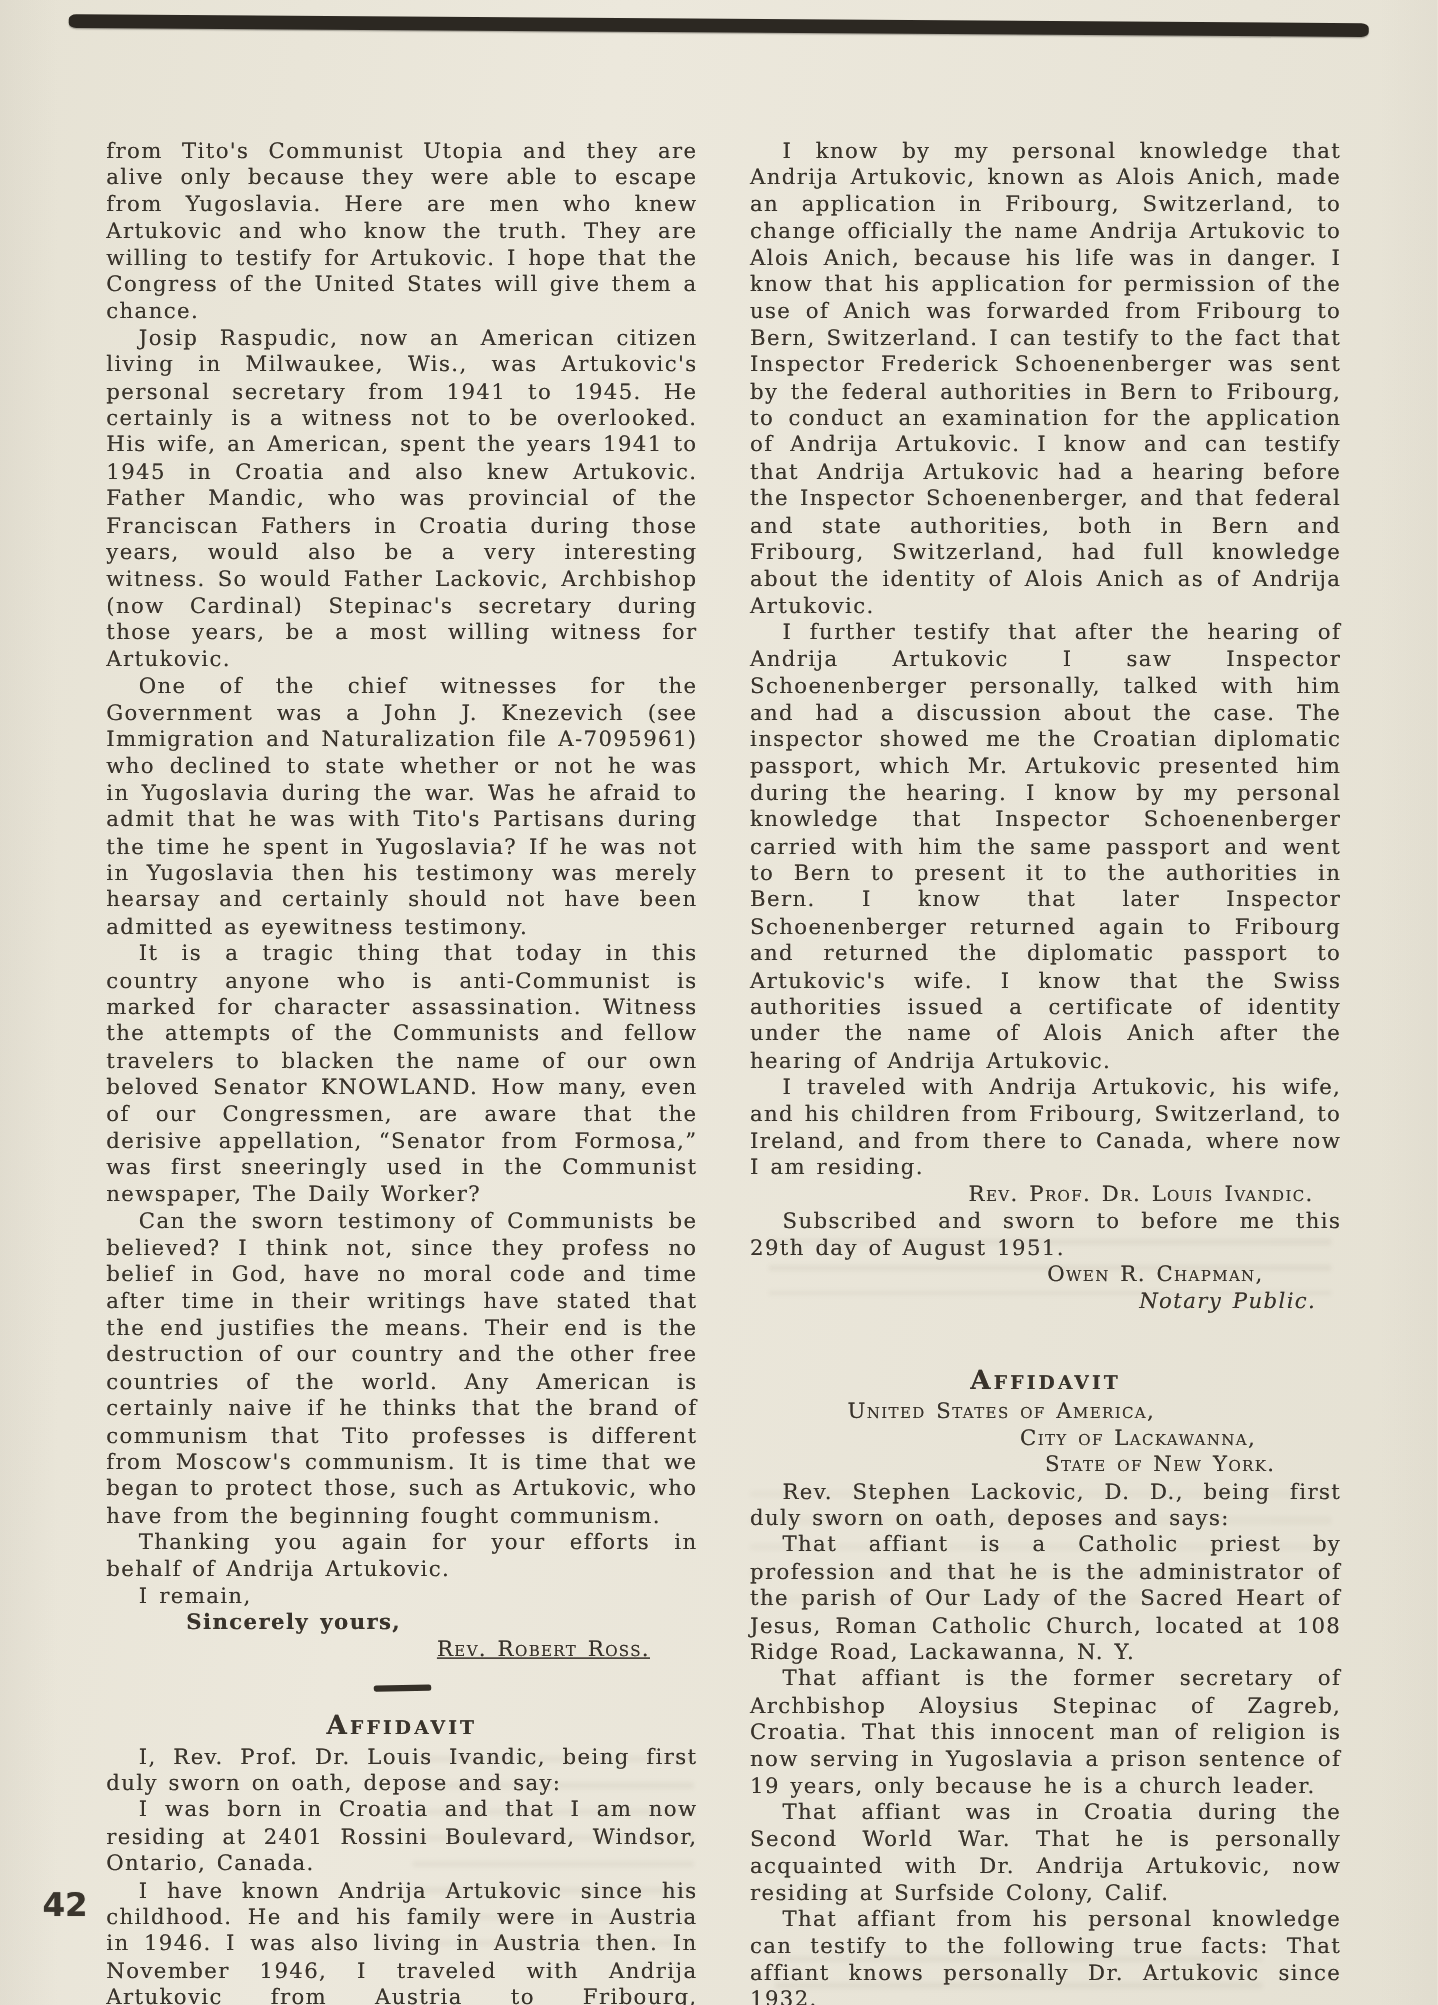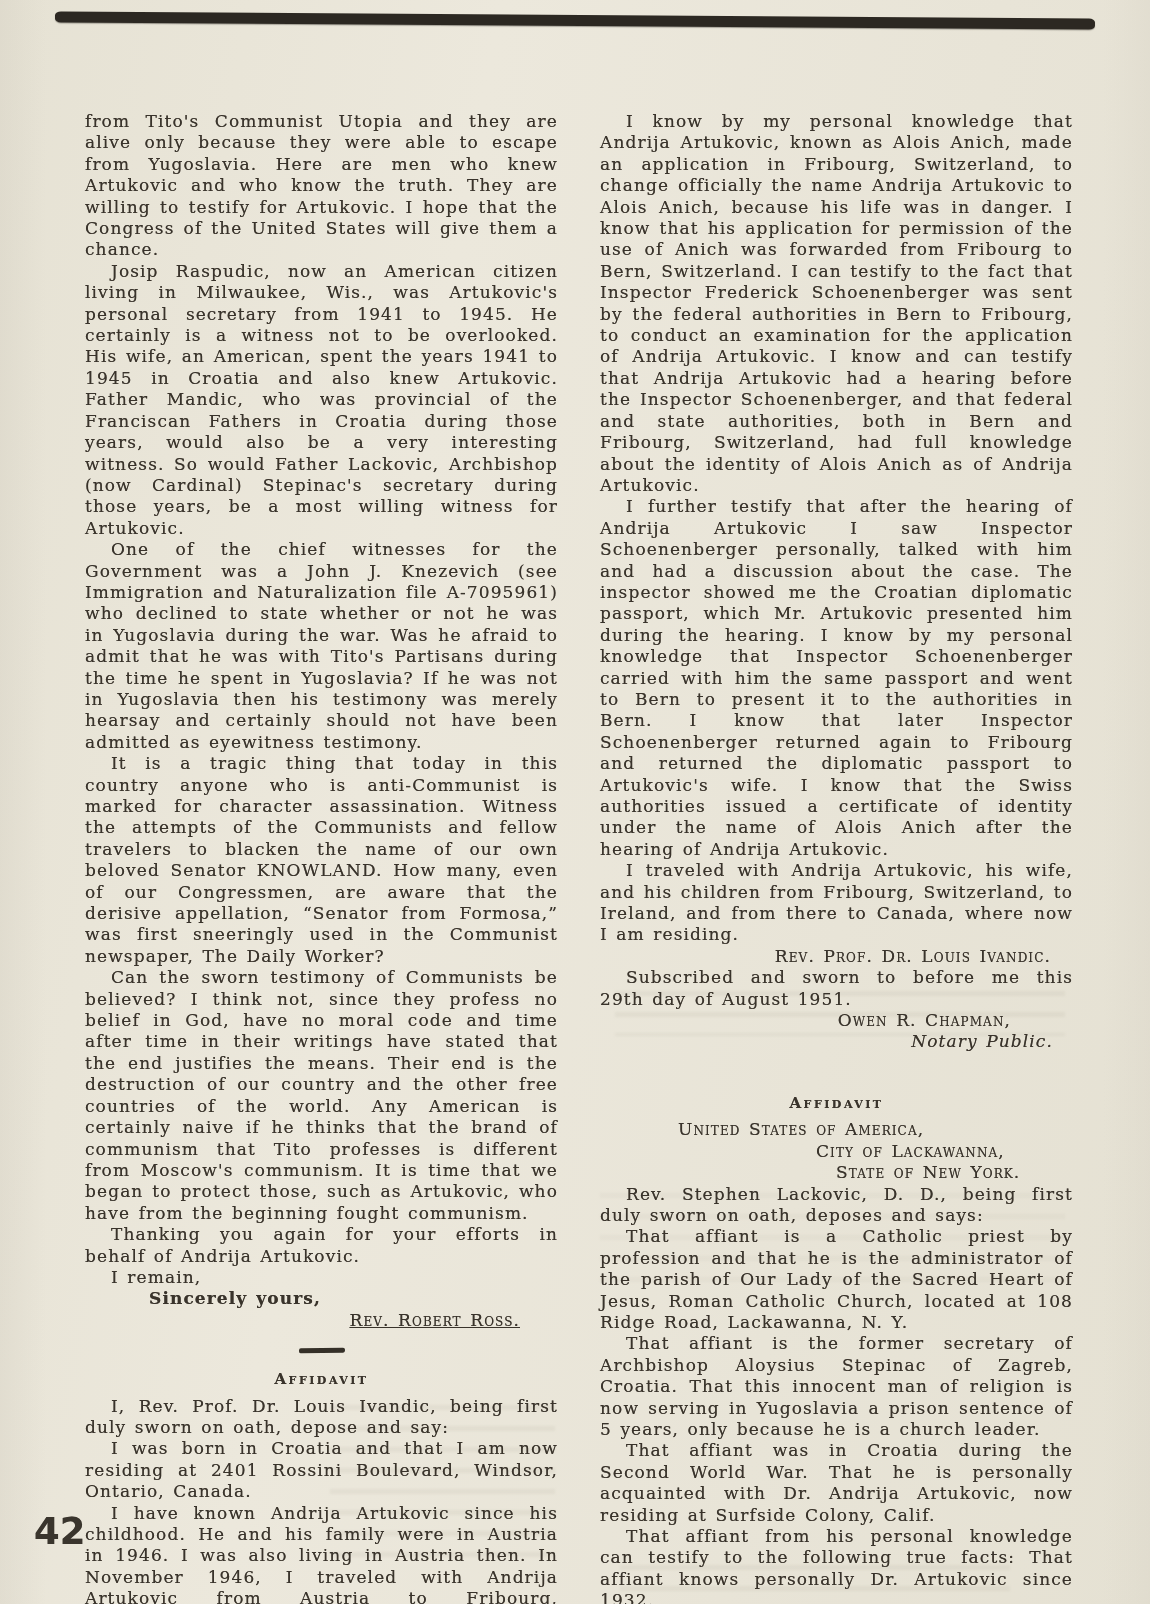--- a/index.html
+++ b/index.html
@@ -35,35 +35,35 @@
   .col p{margin:0;text-indent:26px;}
   .col p.noindent{text-indent:0;}
   .closing{text-indent:0 !important;padding-left:64px;font-weight:bold;}
   .sig{ text-indent:0 !important;text-align:right;padding-right:38px;text-decoration:underline;}
   .sc{font-variant:small-caps;}
   .section-rule{
     width:46px;height:5px;background:#353028;margin:17px auto 16px auto;
     border-radius:2px;transform:rotate(-1deg);
   }
   .heading{
-    margin:0 0 5px 0;text-align:center;font-size:15px;font-weight:bold;
+    margin:0 0 5px 0;text-align:center;font-size:21px;font-weight:bold;
     letter-spacing:2.5px;font-variant:small-caps;
   }
   .heading-right{margin-top:40px;}
   .sig-iv{text-indent:0 !important;text-align:right;padding-right:22px;}
   .sig-ch{text-indent:0 !important;text-align:right;padding-right:62px;}
   .sig-np{text-indent:0 !important;text-align:right;padding-right:20px;font-style:italic;}
   .venue{text-indent:0 !important;text-align:left;}
   .v1{padding-left:78px;}
   .v2{padding-left:216px;}
   .v3{padding-left:236px;}
   .page-number{
     position:absolute;left:34px;top:1510px;
     font-family:"DejaVu Sans","Liberation Sans",sans-serif;
-    font-weight:bold;font-size:37px;color:#3a352d;z-index:2;
+    font-weight:bold;font-size:26px;color:#3a352d;z-index:2;
     text-shadow:0 0 0.6px rgba(57,51,43,0.6);
   }
   .smudge{
     position:absolute;z-index:1;opacity:0.55;filter:blur(1.6px);
     background:repeating-linear-gradient(
       180deg,
       transparent 0px, transparent 13px,
       rgba(122,112,94,0.14) 13px, rgba(122,112,94,0.14) 18px,
       transparent 18px, transparent 21px
     );
@@ -113,19 +113,19 @@
     <p class="sig-iv sc">Rev. Prof. Dr. Louis Ivandic.</p>
     <p>Subscribed and sworn to before me this 29th day of August 1951.</p>
     <p class="sig-ch sc">Owen R. Chapman,</p>
     <p class="sig-np">Notary Public.</p>
     <h3 class="heading heading-right">Affidavit</h3>
     <p class="venue v1 sc">United States of America,</p>
     <p class="venue v2 sc">City of Lackawanna,</p>
     <p class="venue v3 sc">State of New York.</p>
     <p>Rev. Stephen Lackovic, D. D., being first duly sworn on oath, deposes and says:</p>
     <p>That affiant is a Catholic priest by profession and that he is the administrator of the parish of Our Lady of the Sacred Heart of Jesus, Roman Catholic Church, located at 108 Ridge Road, Lackawanna, N. Y.</p>
-    <p>That affiant is the former secretary of Archbishop Aloysius Stepinac of Zagreb, Croatia. That this innocent man of religion is now serving in Yugoslavia a prison sentence of 5 years, only because he is a church leader.</p>
+    <p>That affiant is the former secretary of Archbishop Aloysius Stepinac of Zagreb, Croatia. That this innocent man of religion is now serving in Yugoslavia a prison sentence of 19 years, only because he is a church leader.</p>
     <p>That affiant was in Croatia during the Second World War. That he is personally acquainted with Dr. Andrija Artukovic, now residing at Surfside Colony, Calif.</p>
     <p>That affiant from his personal knowledge can testify to the following true facts: That affiant knows personally Dr. Artukovic since 1932.</p>
   </div>
 
   <div class="page-number">42</div>
 </div>
 
 </body></html>

